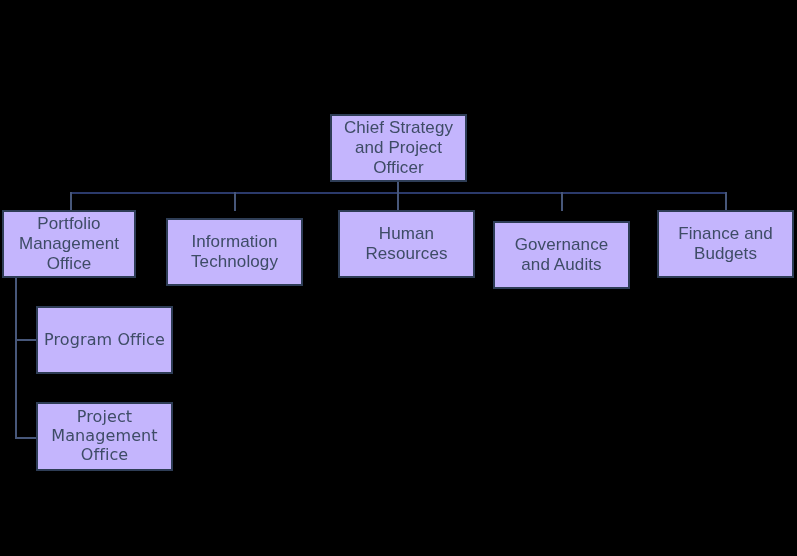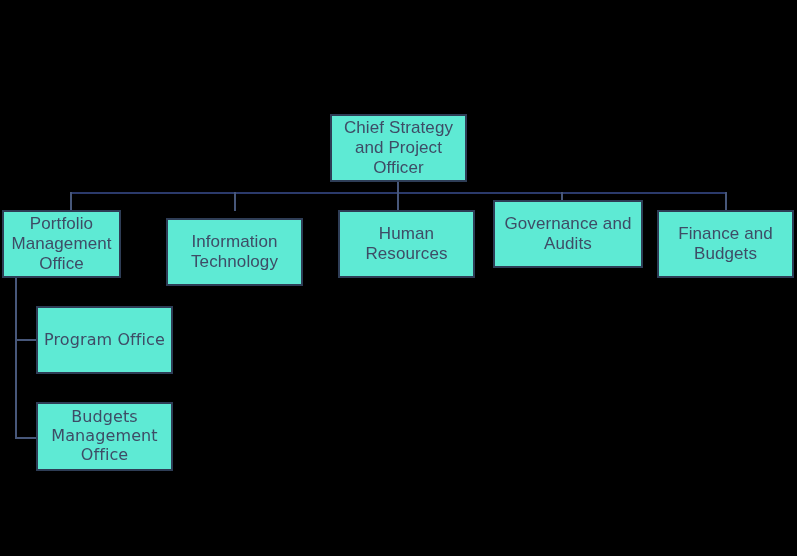--- a/index.html
+++ b/index.html
@@ -13,21 +13,21 @@
     height: 556px;
     background: #000000;
     overflow: hidden;
     font-family: "Liberation Sans", sans-serif;
   }
 
   
   .node {
     position: absolute;
     box-sizing: border-box;
-    background: #5eead4;
+    background: #c4b5fd;
     border: 2px solid #2e3d56;
     color: #3e4c66;
     display: flex;
     align-items: center;
     justify-content: center;
     text-align: center;
     line-height: 1.18;
     letter-spacing: 0.1px;
   }
   .node .label {
@@ -66,41 +66,41 @@
   <div class="conn v slate" style="left:725px; top:192px; height:19px;"></div>
 
   <div class="conn v slate" style="left:15px; top:277px; height:162px;"></div>
   <div class="conn h slate" style="left:15px; top:339px; width:22px;"></div>
   <div class="conn h slate" style="left:15px; top:437px; width:22px;"></div>
 
   <div class="node grotesque" style="left:330px; top:114px; width:137px; height:68px;">
     <span class="label">Chief Strategy and Project Officer</span>
   </div>
 
-  <div class="node grotesque" style="left:2px; top:210px; width:119px; height:68px;justify-content:center;">
+  <div class="node grotesque" style="left:2px; top:210px; width:134px; height:68px;justify-content:center;">
     <span class="label">Portfolio Management Office</span>
   </div>
 
   <div class="node grotesque" style="left:166px; top:218px; width:137px; height:68px;">
     <span class="label">Information Technology</span>
   </div>
 
   <div class="node grotesque" style="left:330px; top:210px; width:137px; height:68px;margin-left:8px;">
     <span class="label">Human Resources</span>
   </div>
 
-  <div class="node grotesque" style="left:493px; top:200px; width:150px; height:68px;text-align:center;">
+  <div class="node grotesque" style="left:493px; top:221px; width:137px; height:68px;text-align:center;">
     <span class="label">Governance and Audits</span>
   </div>
 
   <div class="node humanist" style="left:36px; top:306px; width:137px; height:68px;">
     <span class="label">Program Office</span>
   </div>
 
   <div class="node grotesque" style="left:657px; top:210px; width:137px; height:68px;">
     <span class="label">Finance and Budgets</span>
   </div>
 
   <div class="node humanist" style="left:36px; top:402px; width:137px; height:69px;">
-    <span class="label">Budgets Management Office</span>
+    <span class="label">Project Management Office</span>
   </div>
 
 </div>
 
 </body></html>

